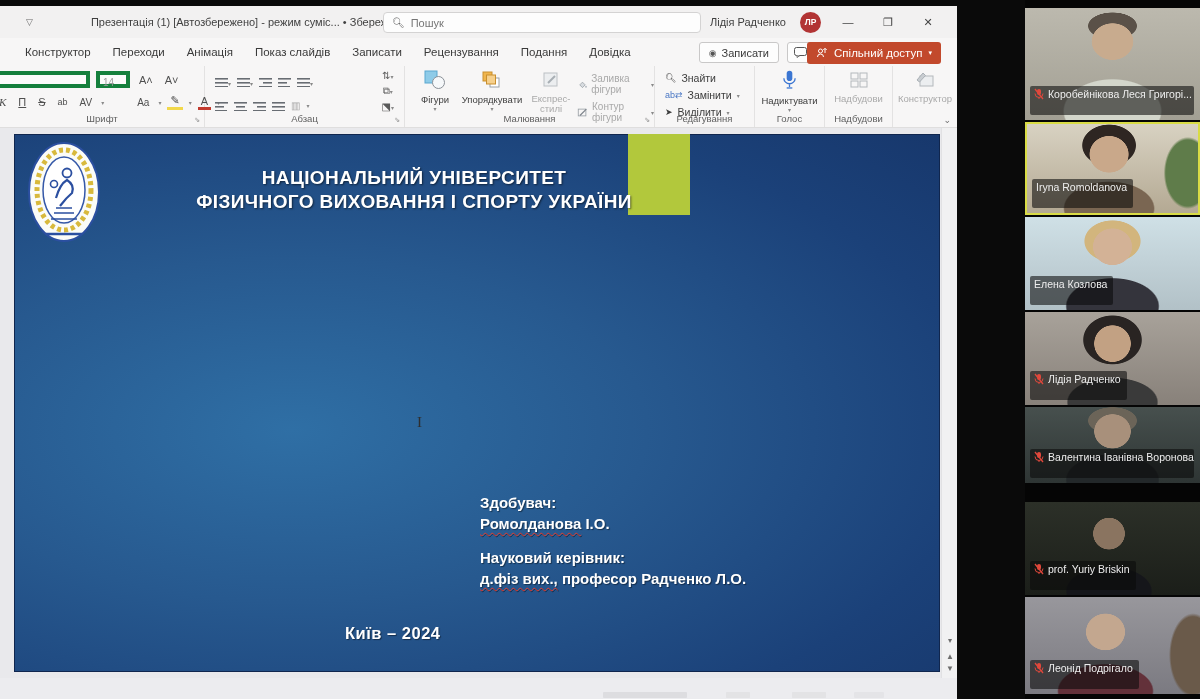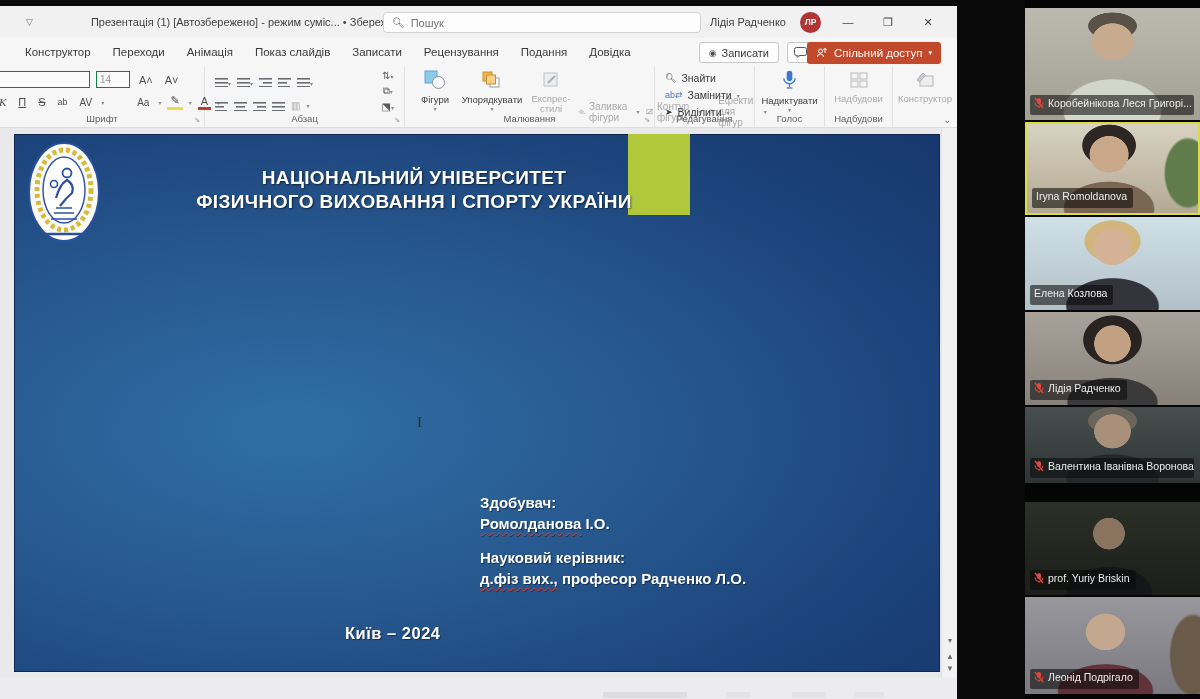--- a/index.html
+++ b/index.html
@@ -65,21 +65,21 @@
     position:relative; height:62px; background:#f7f6f6;
     border-bottom:1px solid #dfdede; display:flex;
   }
   .rgroup { position:relative; height:100%; border-right:1px solid #e3e2e2; }
   .rg-label {
     position:absolute; bottom:3px; left:0; right:0; text-align:center;
     font-size:9.5px; color:#5e5e5e;
   }
   .launcher { position:absolute; bottom:3px; right:4px; font-size:7px; color:#8a8a8a; }
   .combo {
-    display:inline-block; height:17px; border:1px solid #15803d; background:#fbfbfb;
+    display:inline-block; height:17px; border:4px solid #15803d; background:#fbfbfb;
     color:#9a9a9a; font-size:10px; line-height:15px; padding:0 3px; border-radius:0;
   }
   .glyphbtn { font-size:11px; color:#4f4f4f; padding:0 3px; }
   .dis { color:#a9a9a9 !important; }
   .chev-s { font-size:6px; color:#8a8a8a; }
   .bars {
     display:inline-block; width:13px; height:11px; vertical-align:middle;
     background-image:linear-gradient(#686d73,#686d73),linear-gradient(#686d73,#686d73),linear-gradient(#686d73,#686d73);
     background-repeat:no-repeat; background-size:13px 1.6px;
     background-position:0 2px,0 6px,0 10px;
@@ -134,21 +134,21 @@
   .bottom-strip { position:absolute; left:0; top:550px; width:957px; height:21px; background:#ececef; }
   .task-hint { position:absolute; bottom:1px; height:6px; background:#d9d9dc; border-radius:1px; opacity:0.8; }
 
   
   .strip { position:absolute; left:1025px; top:0; width:175px; height:699px; background:#050505; }
   .tile { position:absolute; left:0; width:175px; overflow:hidden; background:#222; }
   .tile.active { border:2px solid #d9dc45; }
   .namebadge {
     position:absolute; left:5px; bottom:5px; display:flex; align-items:center; gap:4px;
     background:rgba(10,10,10,0.58); color:#ededed; font-size:10.5px;
-    padding:2px 6px 6px 4px; border-radius:2px; white-space:nowrap; max-width:164px; overflow:hidden;
+    padding:2px 6px 15px 4px; border-radius:2px; white-space:nowrap; max-width:164px; overflow:hidden;
   }
   .micwrap { display:flex; align-items:center; flex:none; }
   
   .p1 { background:
         radial-gradient(ellipse 34px 30px at 50% 30%, #c8ab8e 60%, rgba(0,0,0,0) 62%),
         radial-gradient(ellipse 40px 22px at 50% 16%, #5a5148 60%, rgba(0,0,0,0) 62%),
         radial-gradient(ellipse 80px 52px at 50% 92%, #d3d6cb 60%, rgba(0,0,0,0) 62%),
         linear-gradient(#bcb9ae, #a29f93); }
   .p2 { background:
         radial-gradient(ellipse 32px 30px at 48% 34%, #c9a88a 60%, rgba(0,0,0,0) 62%),
@@ -310,21 +310,21 @@
           <div style="font-size:9.5px;color:#3d3d3d;">Упорядкувати</div>
           <div class="chev-s">▾</div>
         </div>
         <div style="position:absolute;left:122px;top:4px;width:48px;text-align:center;">
           <svg width="22" height="20" viewBox="0 0 22 20">
             <rect x="4" y="3" width="13" height="13" fill="#eceef0" stroke="#bcc0c4"></rect>
             <line x1="8" y1="13" x2="15" y2="6" stroke="#a8aeb4" stroke-width="2"></line>
           </svg>
           <div style="font-size:9.5px;line-height:10px;" class="dis">Експрес-стилі</div>
         </div>
-        <div style="position:absolute;left:172px;top:7px;display:flex;flex-direction:row;gap:6px;margin-top:22px;">
+        <div style="position:absolute;left:172px;top:7px;display:flex;flex-direction:column;gap:6px;">
           <span class="vbtn">
             <svg width="13" height="11" viewBox="0 0 13 11">
               <path d="M3.5 6 L7 2.5 L10.5 6 L7 9.5 Z" fill="#d7dbdf" stroke="#9aa0a6"></path>
               <circle cx="11.5" cy="8.5" r="1.3" fill="#b9bfc5"></circle>
             </svg>
             <span>Заливка фігури</span>
               <span class="chev-s">▾</span>
           </span>
           <span class="vbtn">
             <svg width="13" height="11" viewBox="0 0 13 11">

